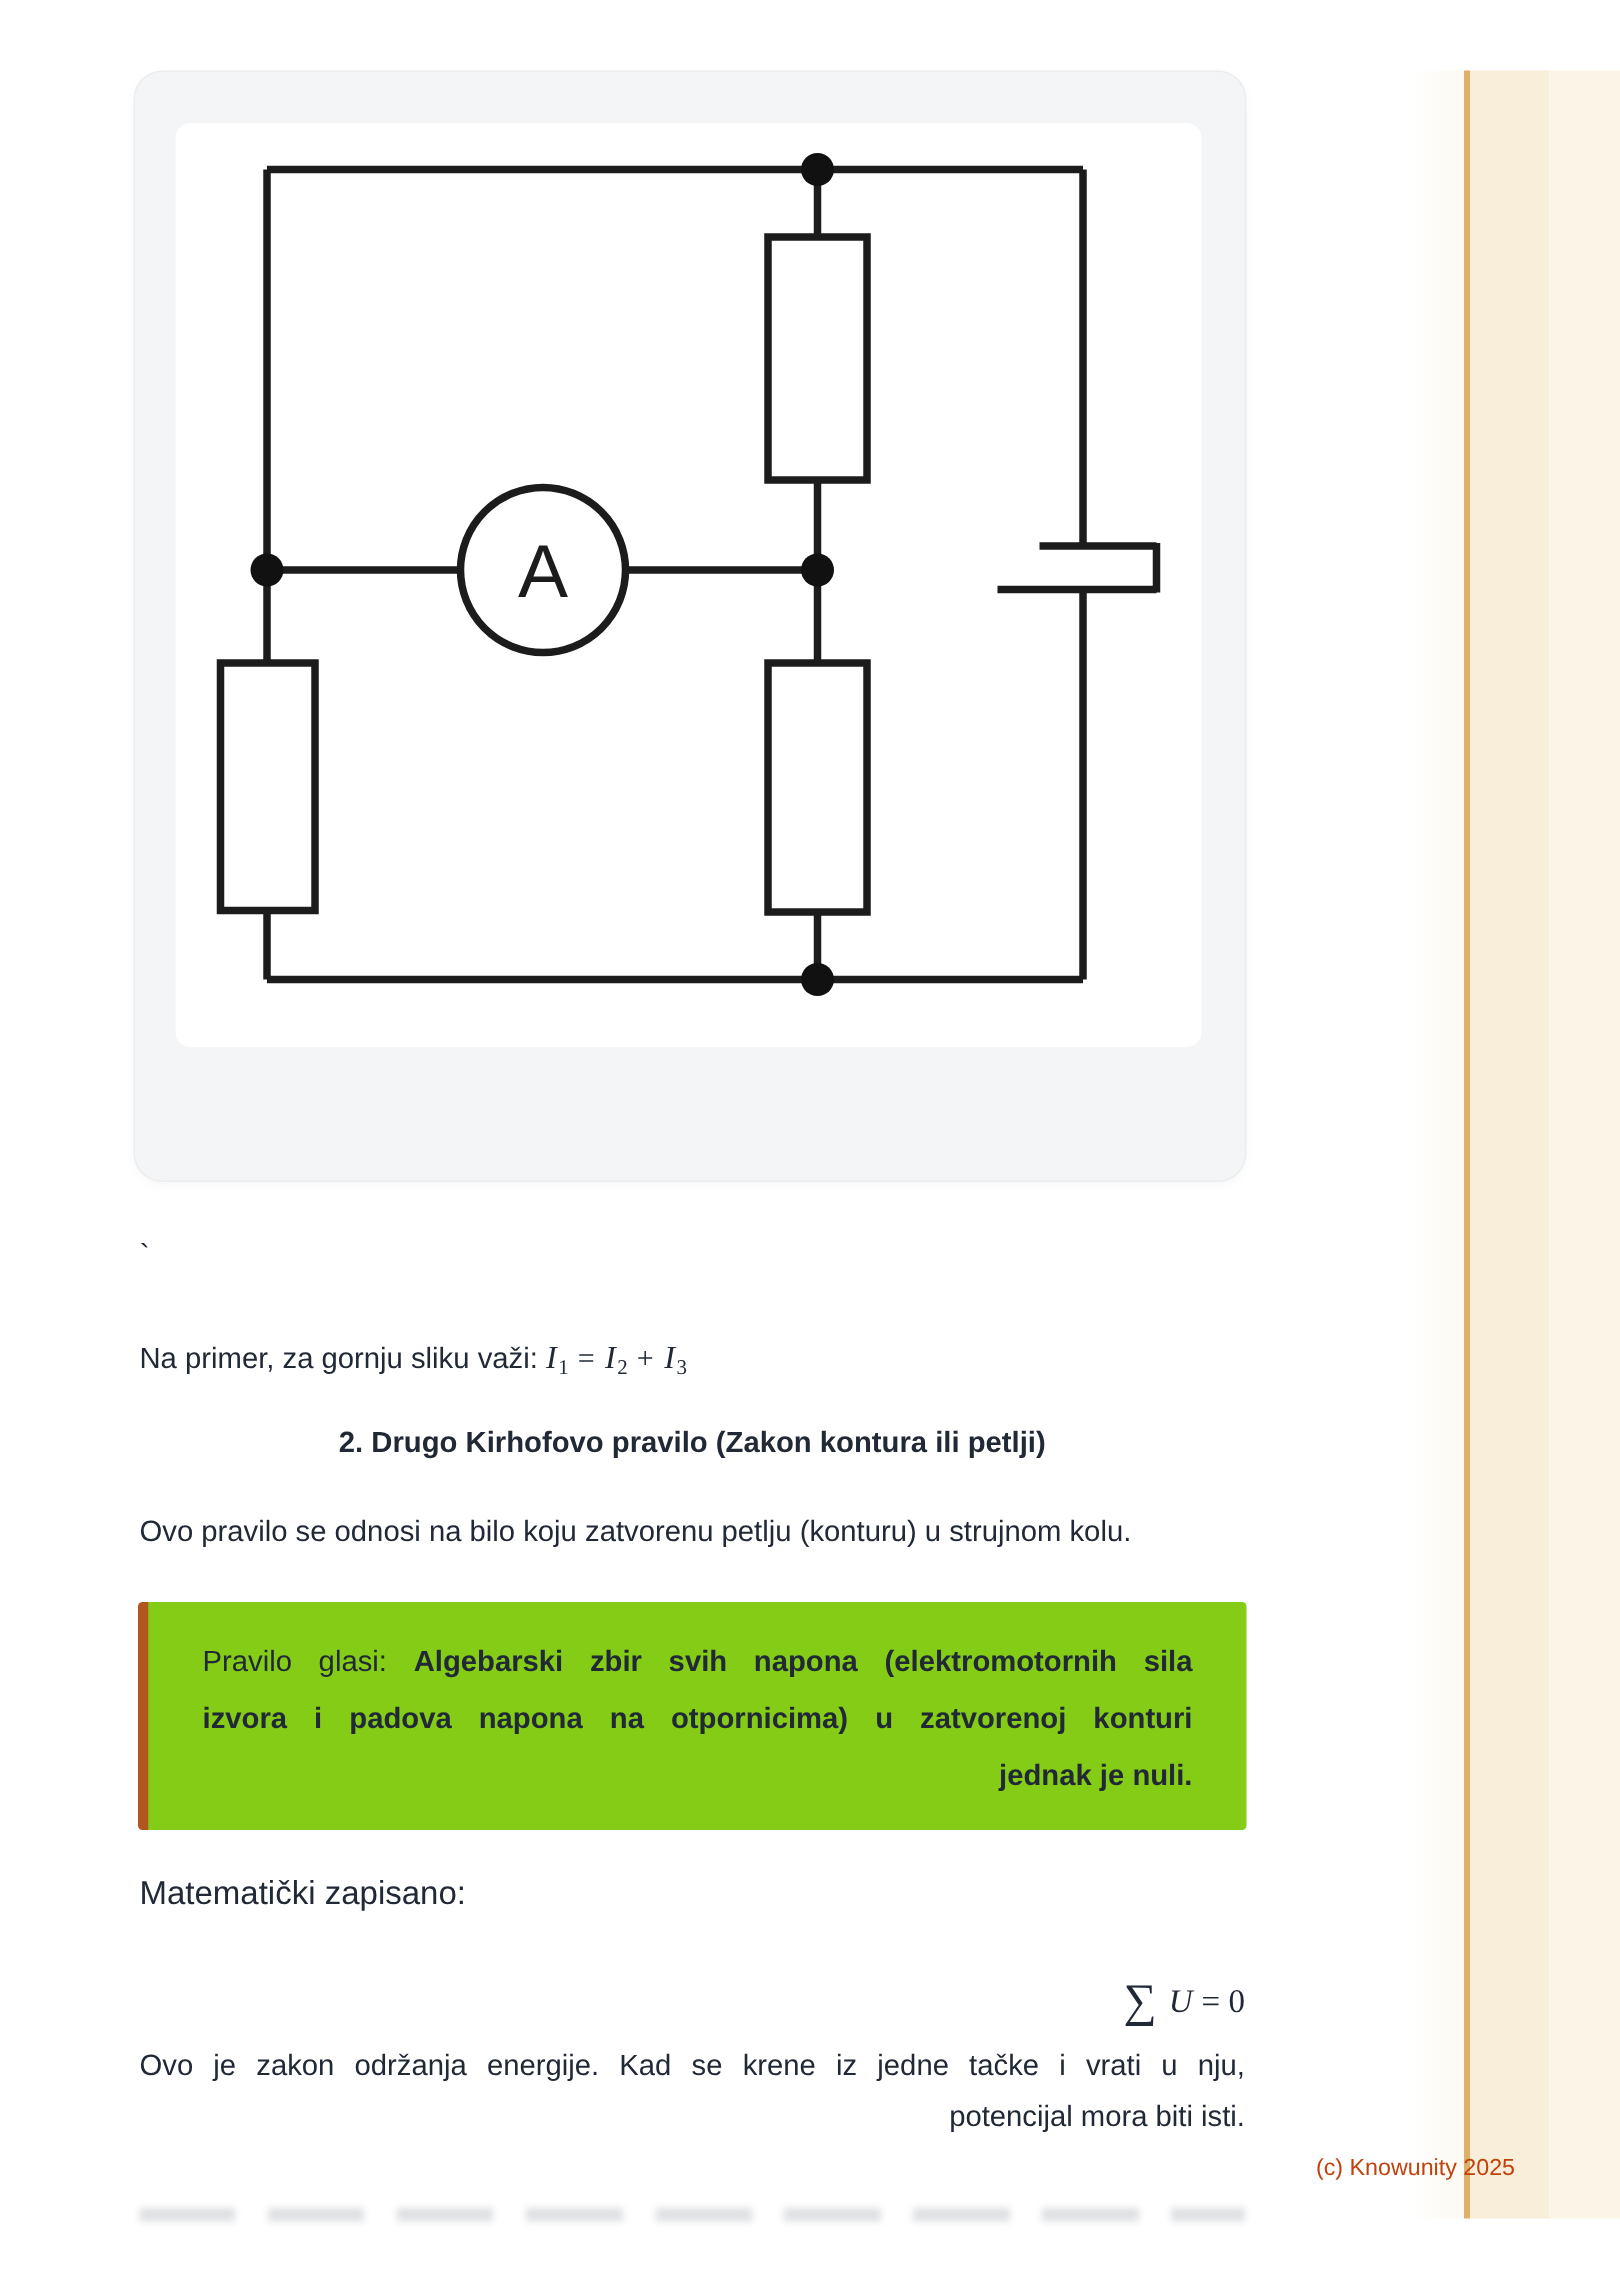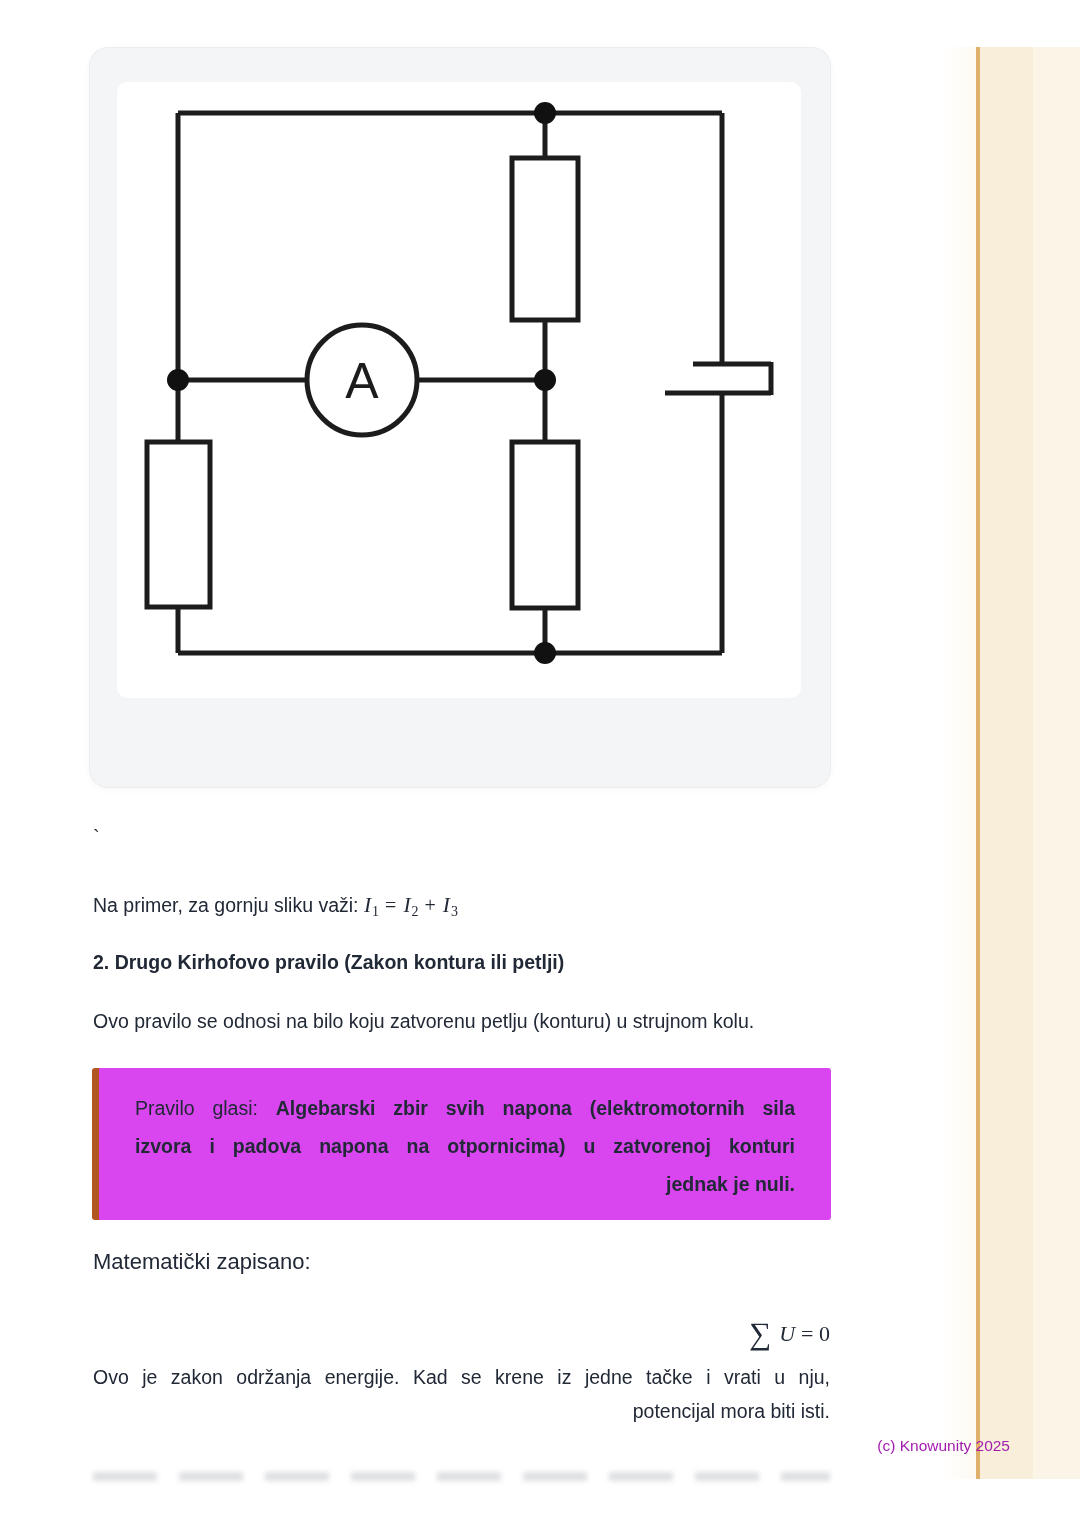--- a/index.html
+++ b/index.html
@@ -20,36 +20,36 @@
     background:#ffffff;border-radius:10px;}
   .figure-caption{position:absolute;left:0;right:0;top:660px;text-align:center;
     font-style:italic;font-size:17.5px;color:#6e747c;}
   
   .col{position:absolute;left:93px;width:737px;}
   .stray{top:826px;font-size:20px;}
   .p-example{top:893px;font-size:19.5px;}
   .math{font-family:"Liberation Serif",serif;font-style:italic;font-size:21.5px;}
   .msub{font-family:"Liberation Serif",serif;font-style:normal;font-size:14px;position:relative;top:4px;left:1px;}
   .mop{font-family:"Liberation Serif",serif;font-style:normal;font-size:20px;margin:0 7px;}
-  .heading{top:951px;font-size:19.5px;font-weight:bold;}
+  .heading{top:951px;font-size:19.5px;font-weight:bold;text-align:center;}
   .p1{top:1010px;font-size:19.5px;}
   .callout{position:absolute;left:92px;top:1068px;width:739px;box-sizing:border-box;
-    background:#d946ef;border-left:7px solid #b1561f;border-radius:3px;
+    background:#84cc16;border-left:7px solid #b1561f;border-radius:3px;
     padding:21px 36px 17px 36px;font-size:19.5px;line-height:38px;}
   .jline{text-align:justify;text-align-last:justify;}
   .lline{text-align:right;}
   .p2{top:1249px;font-size:22px;}
   .formula{top:1316px;text-align:right;font-family:"Liberation Serif",serif;font-size:22px;}
   .sigma{font-size:31px;font-style:normal;vertical-align:-3px;margin-right:8px;}
   .fu{font-style:italic;margin-right:6px;}
   .closing{top:1344px;font-size:19.5px;line-height:34px;margin-top:16px;}
   .cut-line{position:absolute;left:93px;top:1472px;width:737px;height:9px;opacity:.55;
     filter:blur(2.5px);
     background:repeating-linear-gradient(90deg,rgba(125,130,142,.45) 0 64px,rgba(125,130,142,0) 64px 86px);}
-  .watermark{position:absolute;top:1437px;right:70px;font-size:15.5px;color:#a21caf;z-index:5;}
+  .watermark{position:absolute;top:1437px;right:70px;font-size:15.5px;color:#c2410c;z-index:5;}
 </style>
 </head>
 <body>
 
 <div class="page">
 
   <div class="edge-fade"></div>
   <div class="edge-fill"></div>
   <div class="edge-fill-pale"></div>
   <div class="edge-line"></div>

